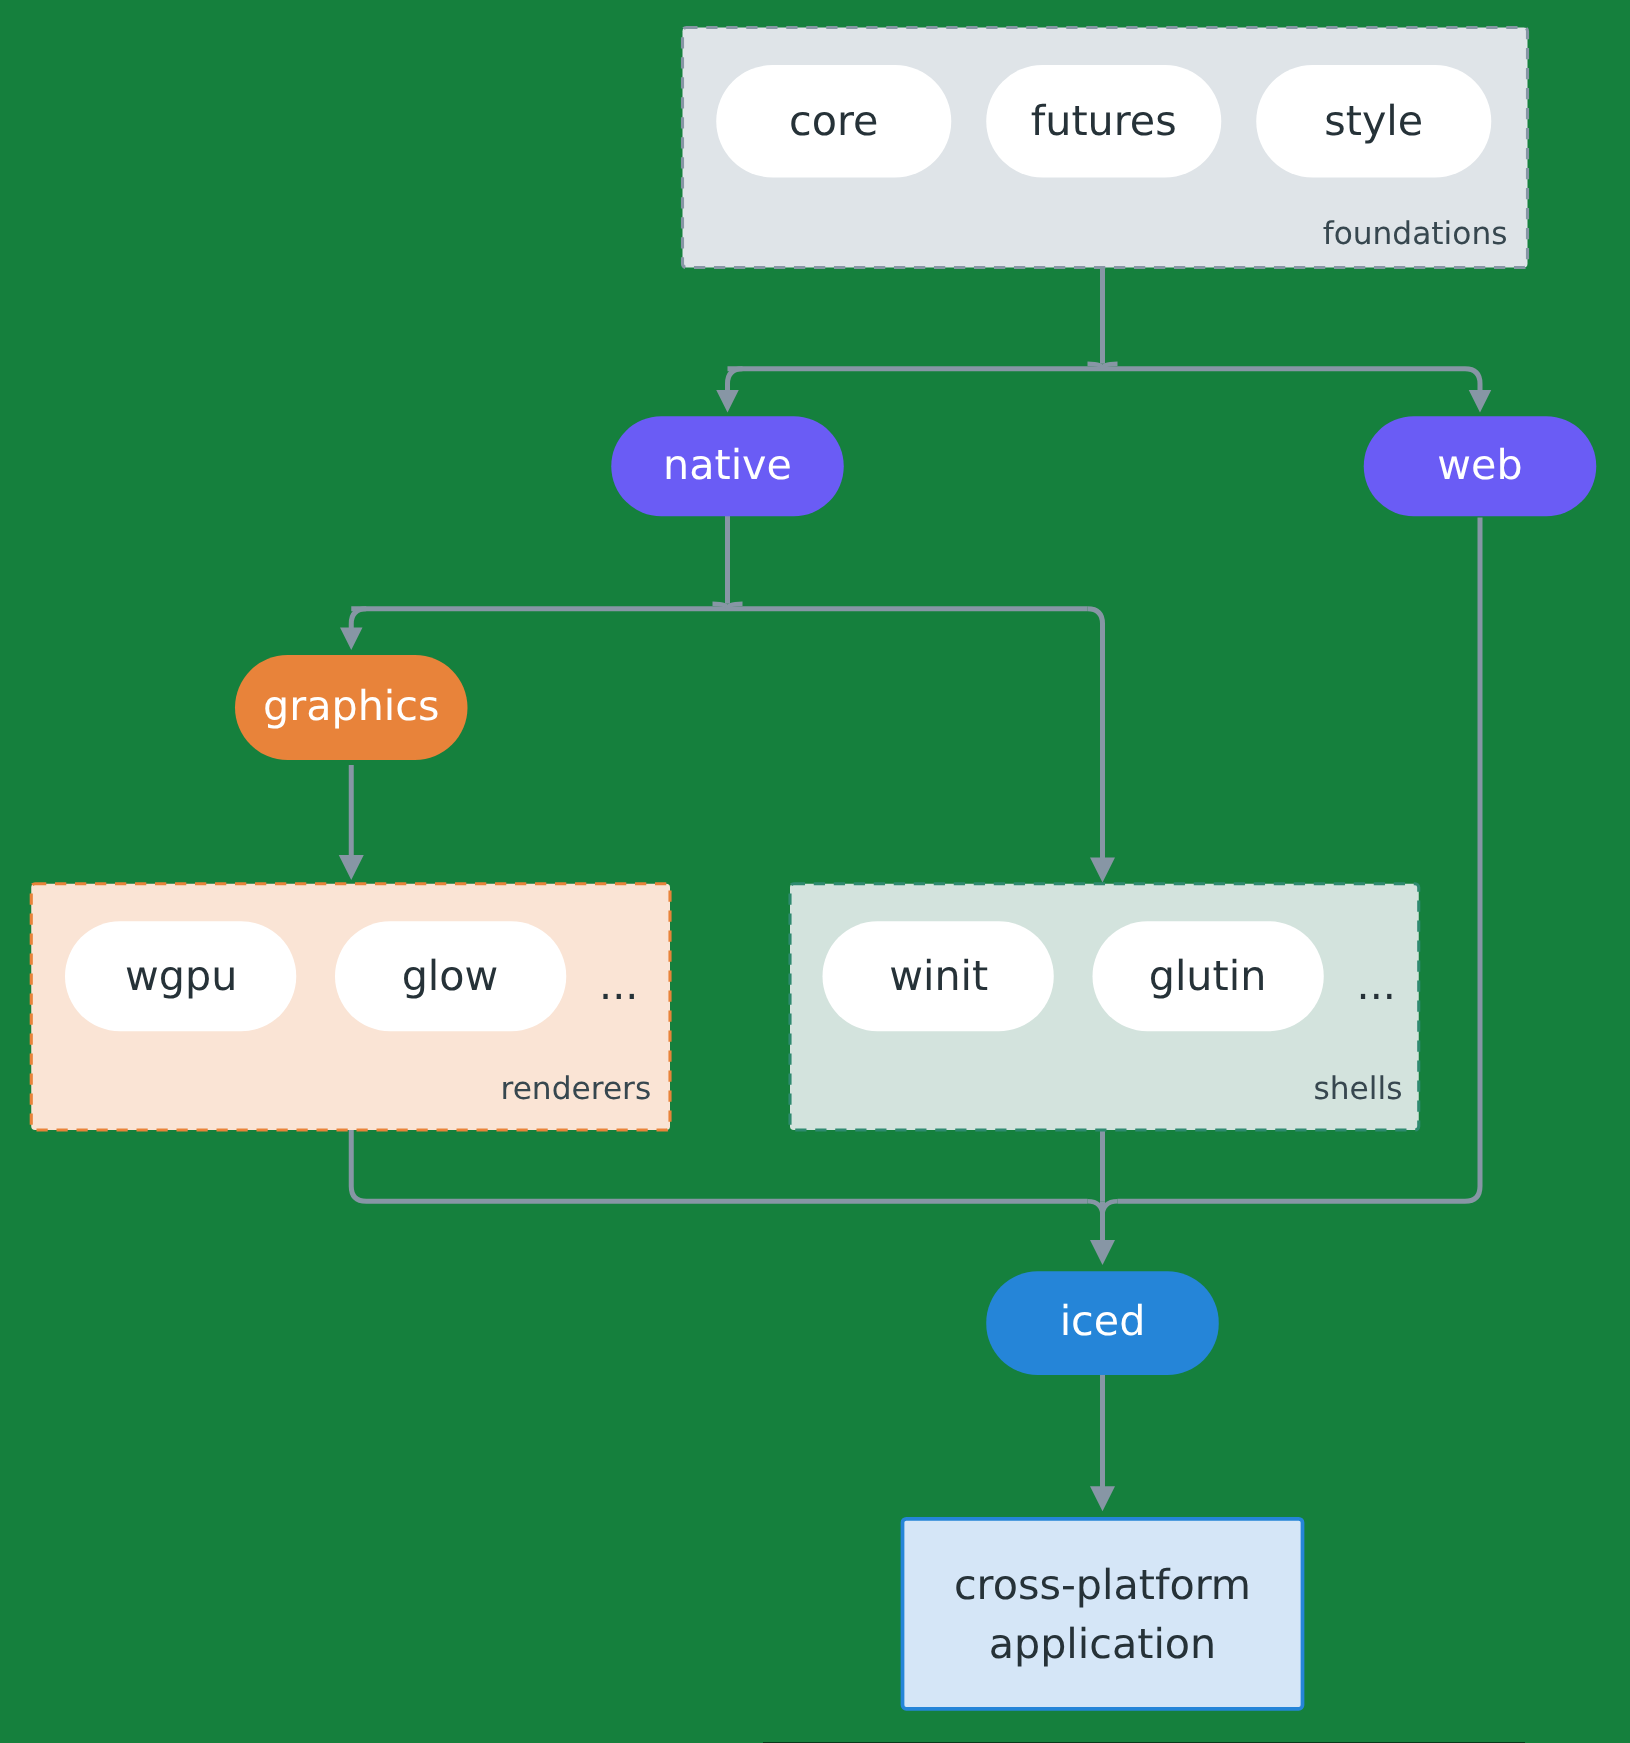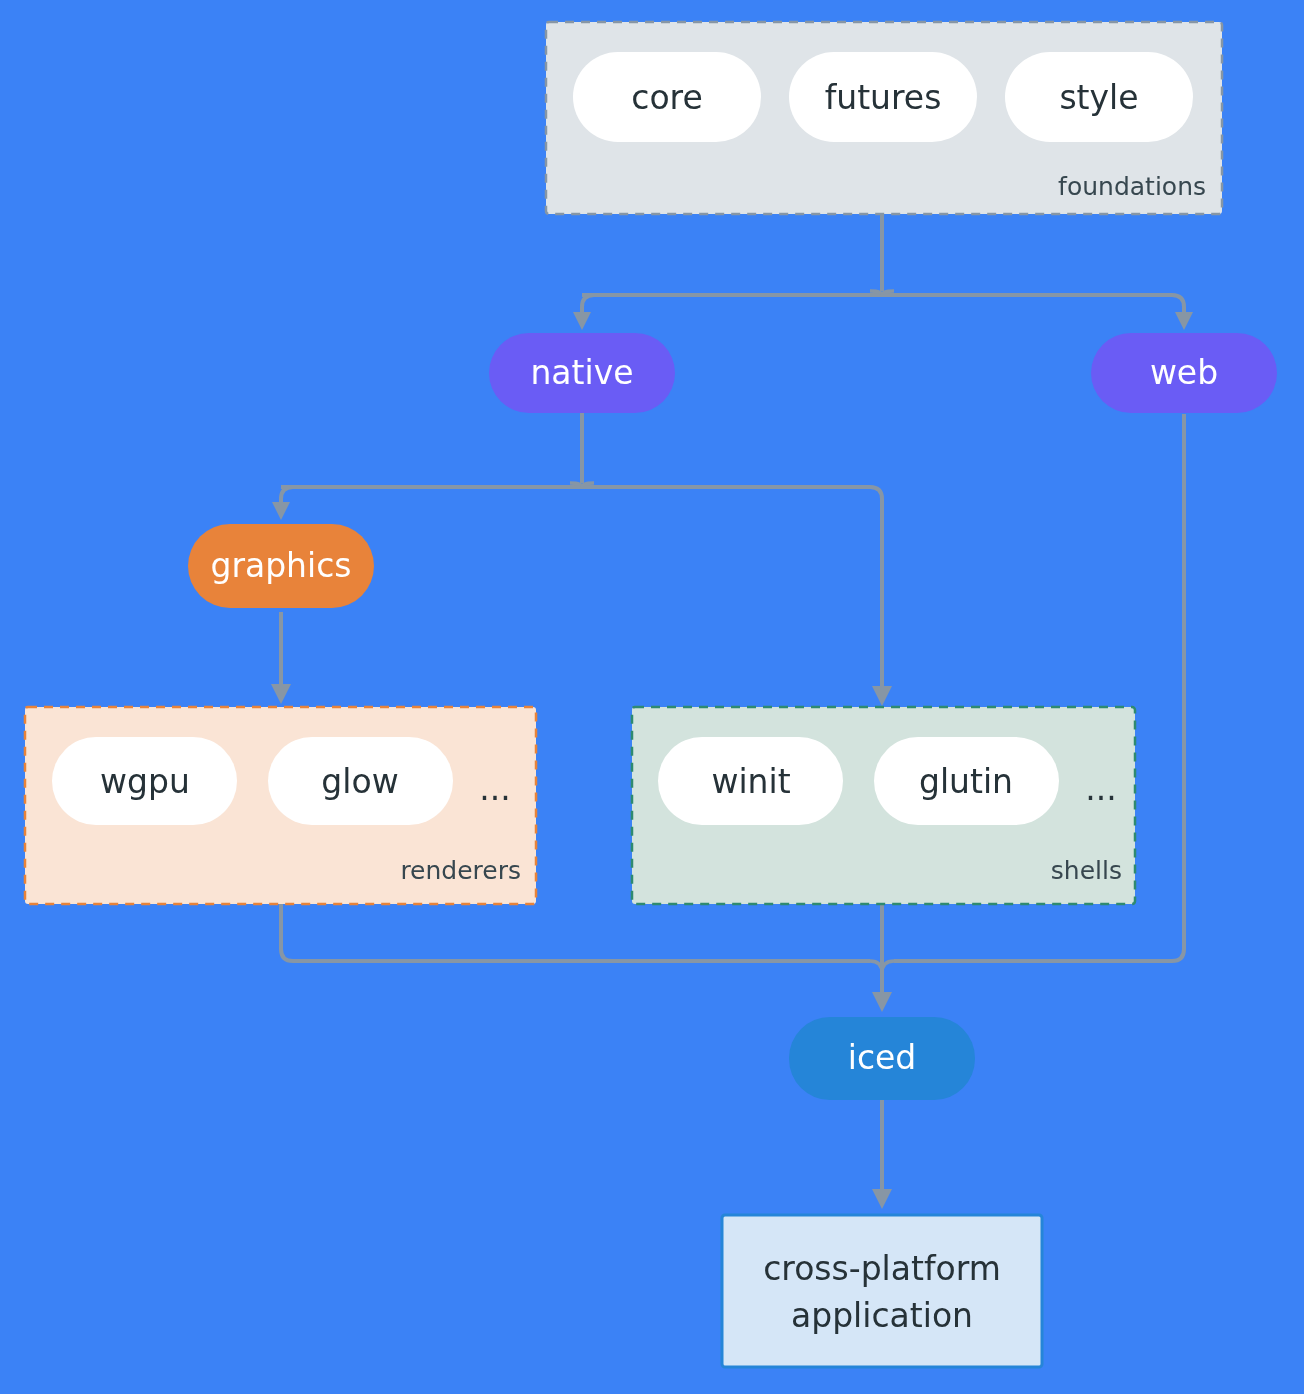--- a/index.html
+++ b/index.html
@@ -10,21 +10,21 @@
   body {
     width: 1304px;
     height: 1394px;
     font-family: "DejaVu Sans", "Liberation Sans", sans-serif;
     overflow: hidden;
   }
   #diagram-root {
     position: relative;
     width: 1304px;
     height: 1394px;
-    background: #3b82f6;
+    background: #15803d;
   }
   svg#diagram-svg {
     position: absolute;
     top: 0;
     left: 0;
     width: 1304px;
     height: 1394px;
     display: block;
   }
   .node-label {

